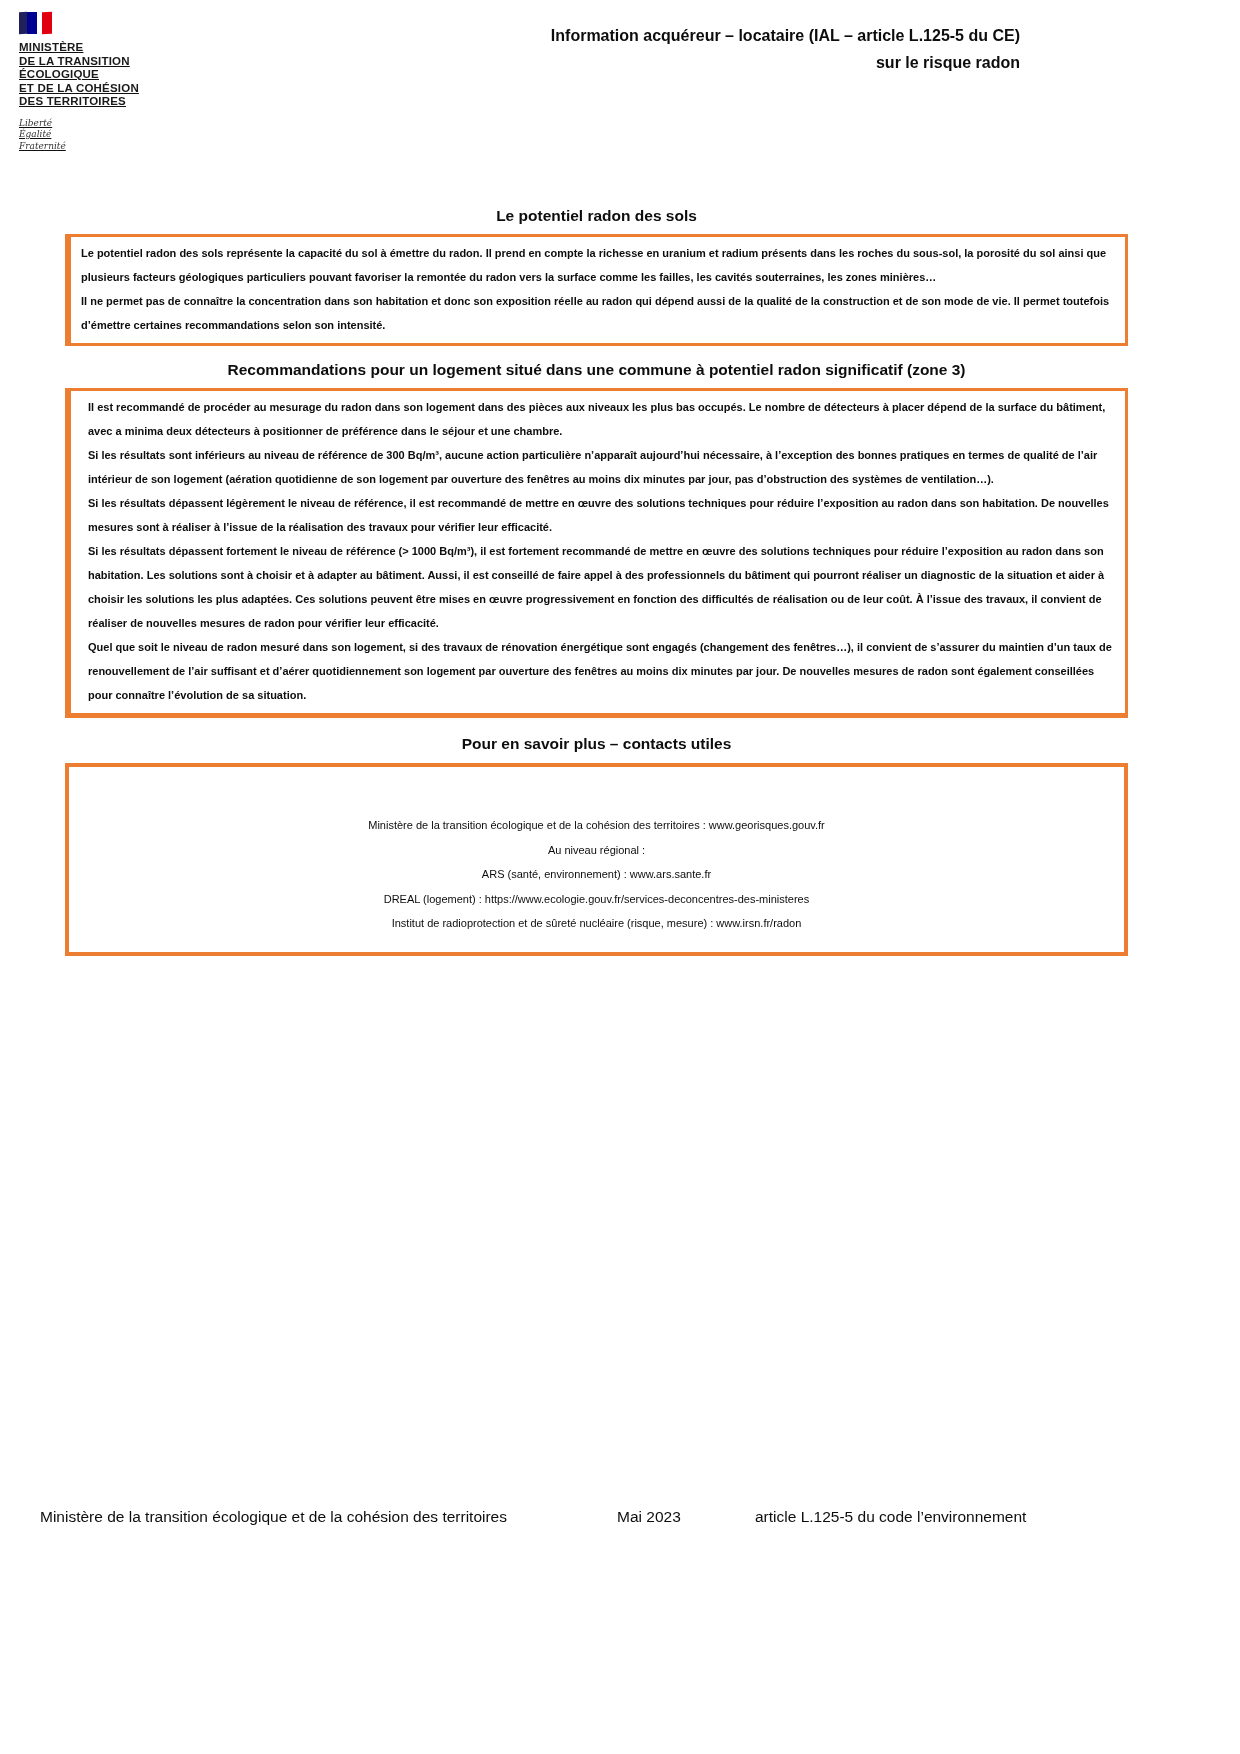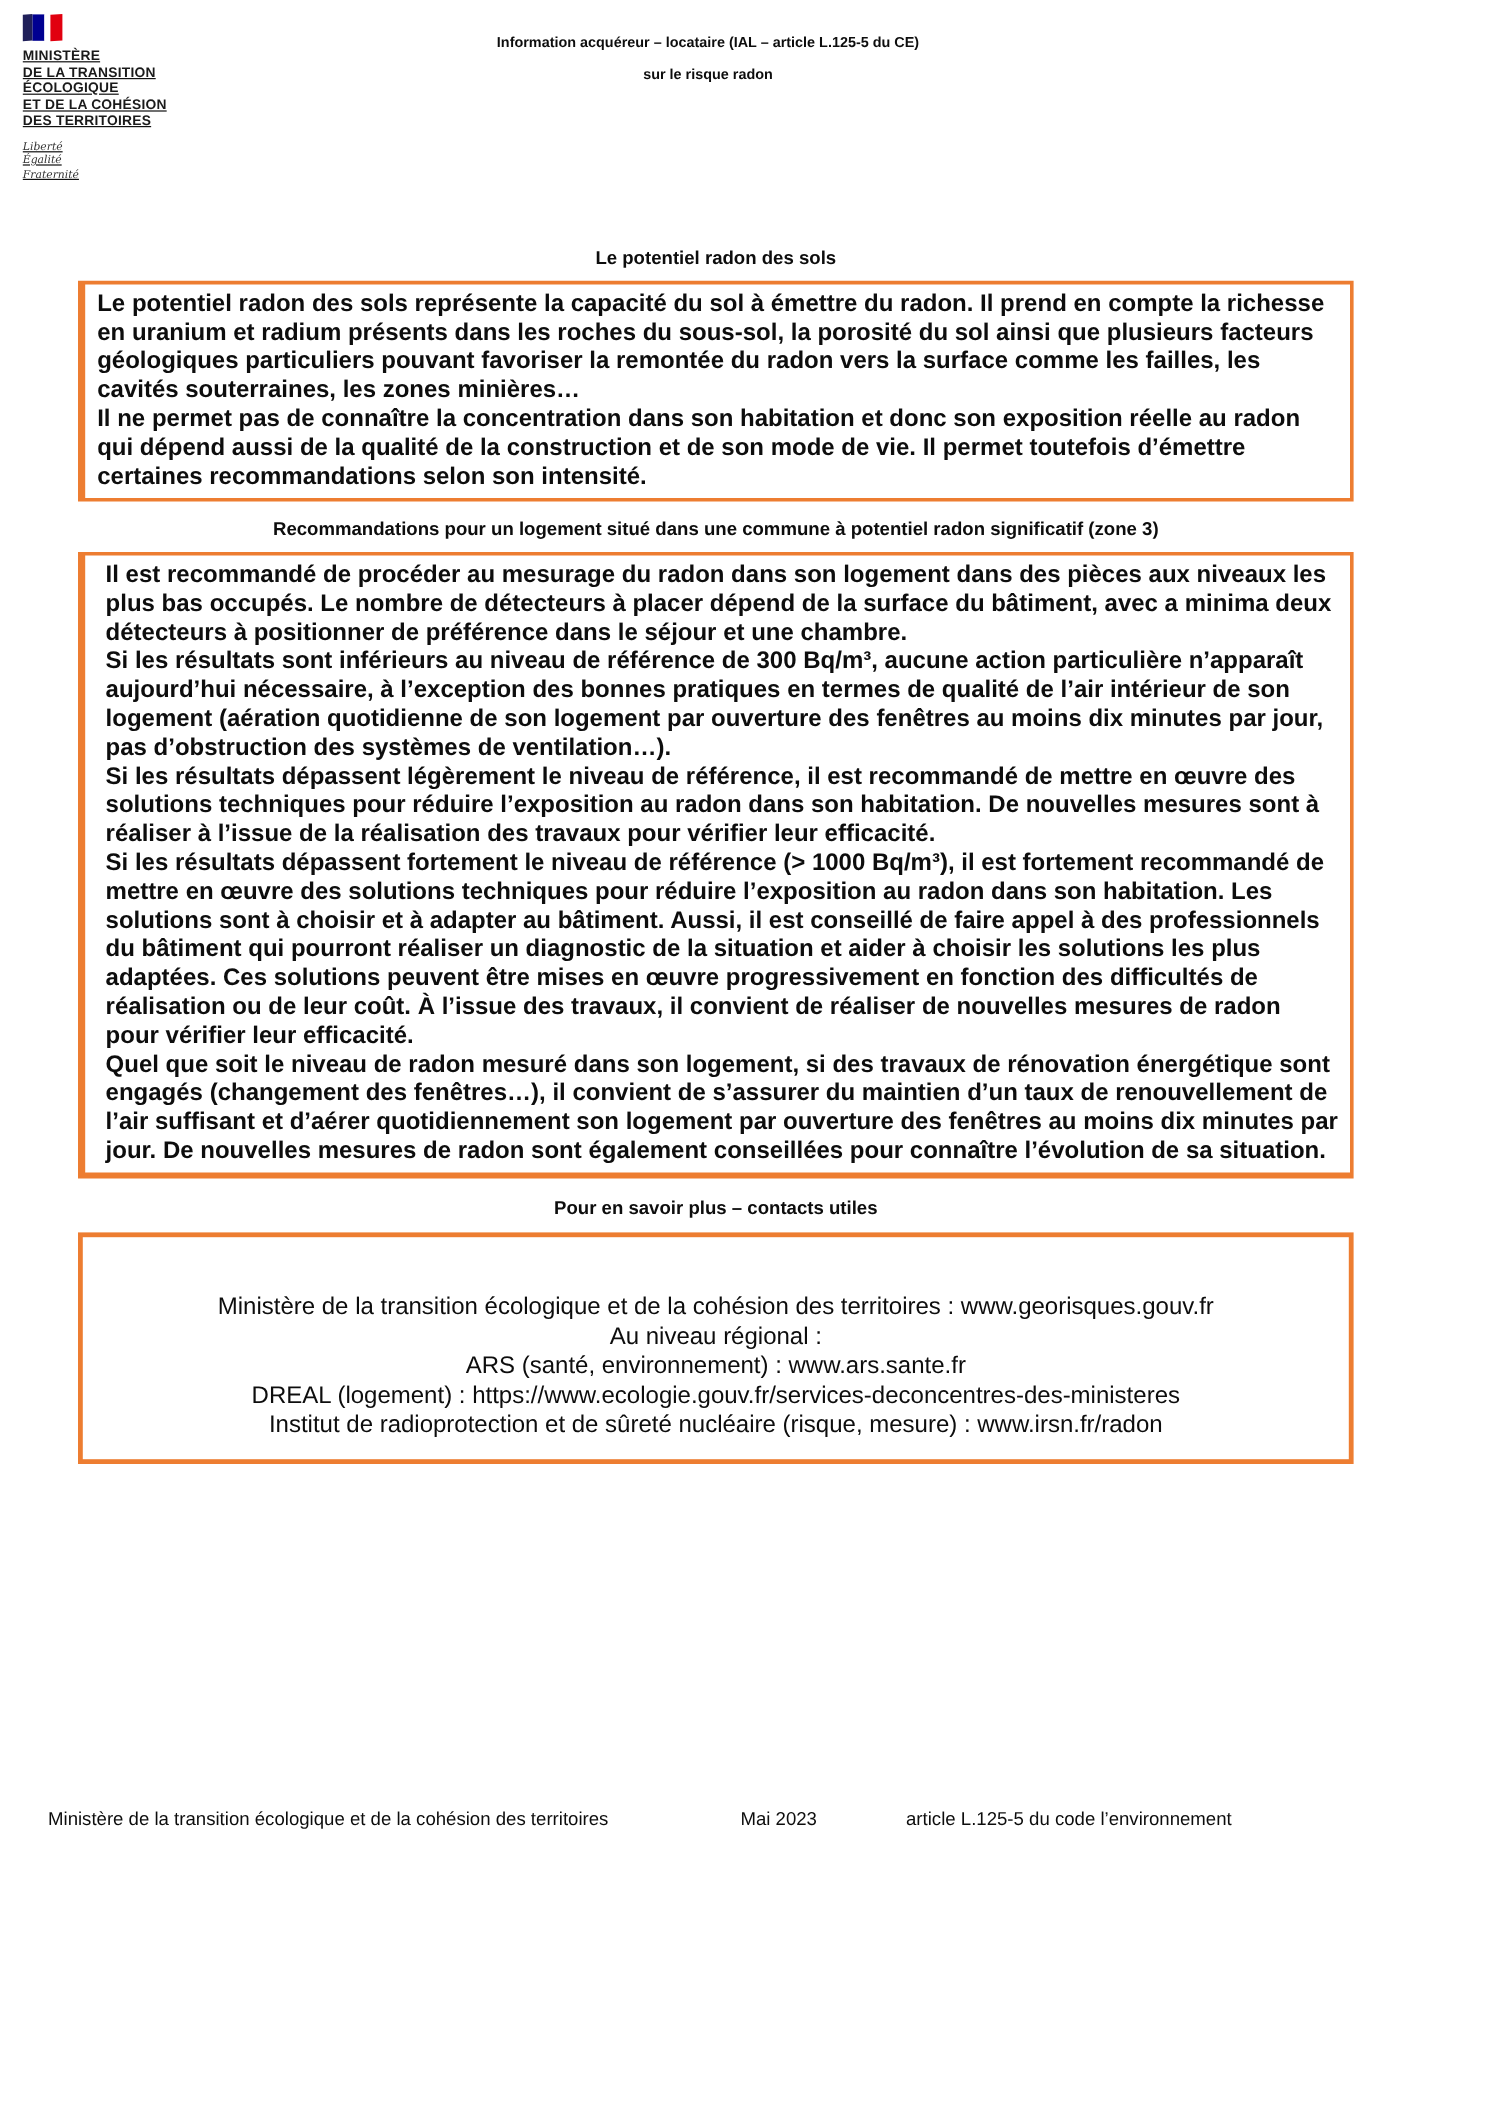--- a/index.html
+++ b/index.html
@@ -15,32 +15,32 @@
   .flag .f-dark  { width:8px;  background:#20205a; transform:skewY(-4deg); }
   .flag .f-blue  { width:10px; background:var(--flag-blue,#000091); }
   .flag .f-white { width:5px;  background:#ffffff; }
   .flag .f-red   { width:10px; background:var(--flag-red,#E1000F); transform:skewY(-4deg); }
   .ministry { margin-top:7px; font-weight:bold; font-size:11.5px; line-height:13.5px; letter-spacing:0.2px; color:#1a1a1a; }
   .motto { margin-top:9px; font-family:"DejaVu Serif", serif; font-style:italic; font-size:9px; line-height:11.5px; color:#333; }
 
   
   .titleblock {
     position:absolute; left:160px; top:22px; width:860px;
-    text-align:center; font-weight:bold; font-size:12px; line-height:27px; color:#0d0d0d;
+    text-align:right; font-weight:bold; font-size:16px; line-height:27px; color:#0d0d0d;
   }
 
   
   .content { position:absolute; left:25px; top:206px; width:1063px;margin-left:40px; }
   .sec-heading { font-size:15.5px; font-weight:bold; text-align:center; line-height:19px; color:#0d0d0d; }
   .h2 { margin-top:14px;text-align:center; }
   .h3 { margin-top:16px; }
 
   .box {
     margin-top:9px; border:3px solid var(--accent,#ED7D31); border-left-width:6px;
-    padding:4px 10px 6px; font-size:20px; font-weight:bold; line-height:24px; color:#0d0d0d;
+    padding:4px 10px 6px; font-size:11px; font-weight:bold; line-height:24px; color:#0d0d0d;
   }
   .box p { margin:0; }
   .box-reco { border-bottom-width:5px;padding-left:17px; }
   .box-contacts {
     margin-top:10px; border-width:4px; font-weight:normal; text-align:center;
     padding:46px 10px 16px; line-height:24.5px;
   }
   .box-contacts div { margin:0; }
 
   

